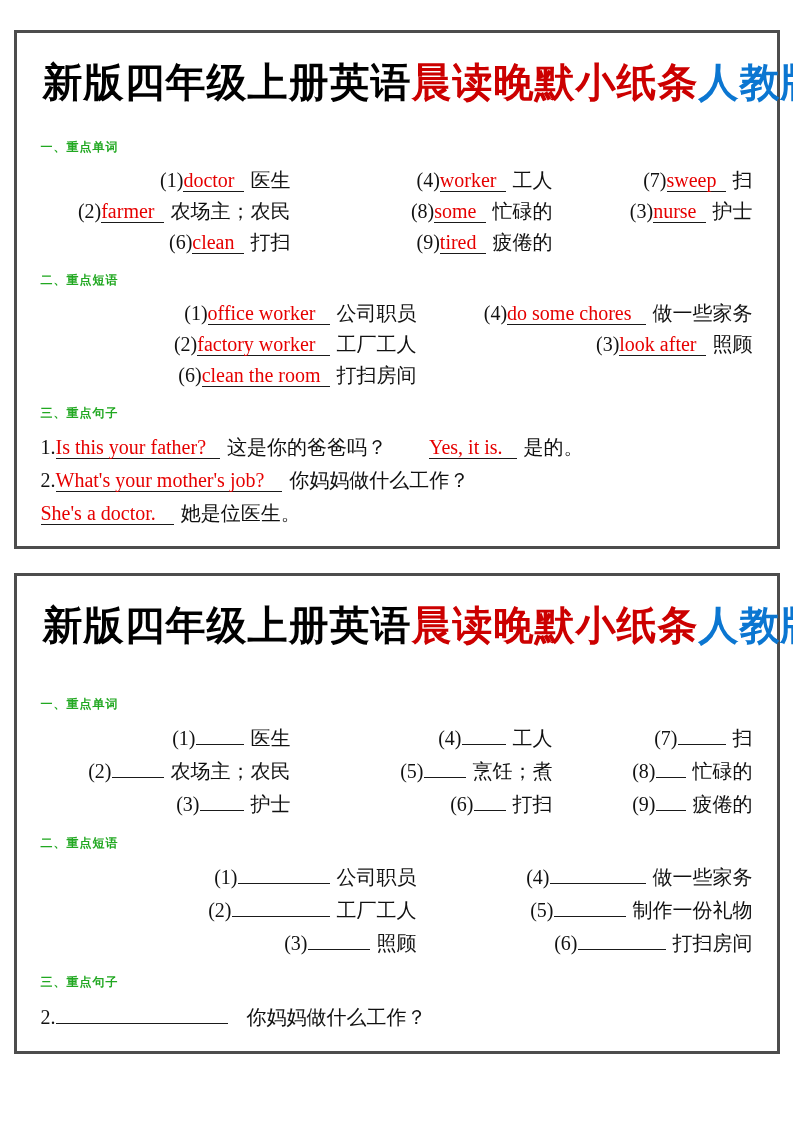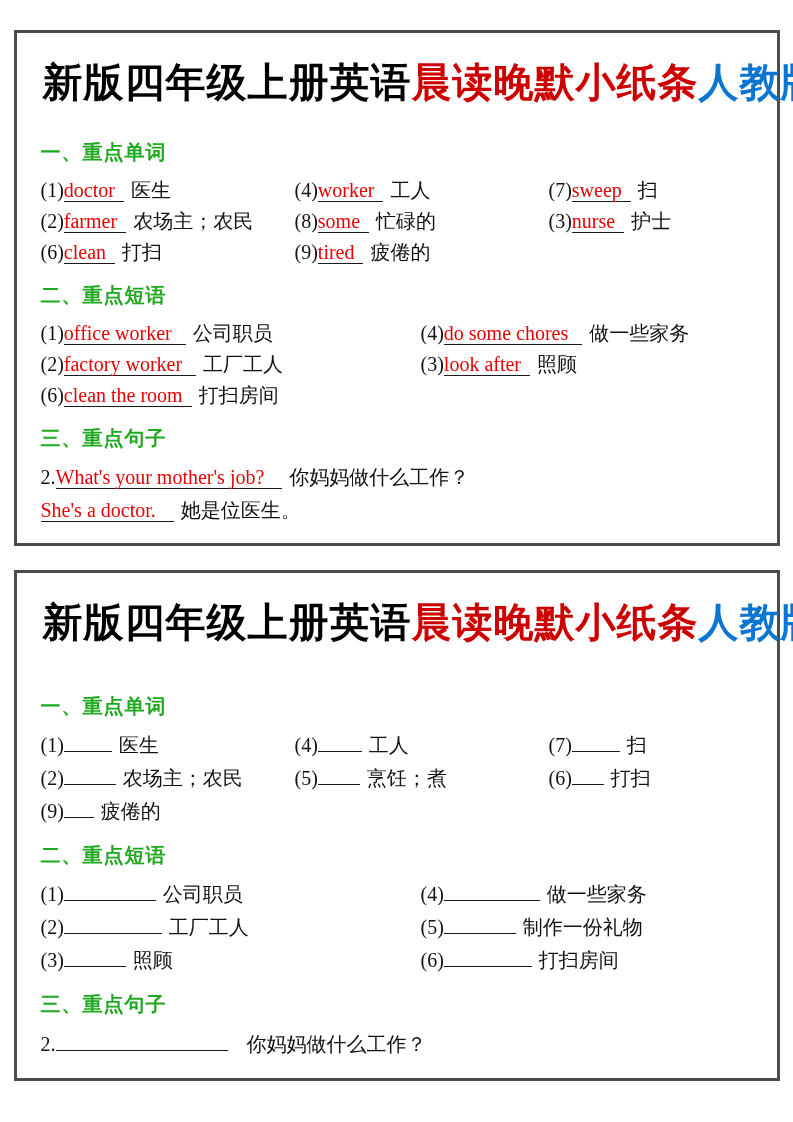--- a/index.html
+++ b/index.html
@@ -31,28 +31,28 @@
     margin: 4px 0 34px 2px;
   }
   .card.second .title { margin-bottom: 48px; }
   .t-black { color: #000000; }
   .t-red   { color: #cc0000; }
   .t-blue  { color: #0b76d1; }
 
   .heading {
     font-family: "Liberation Sans", "DejaVu Sans", sans-serif;
     font-weight: 700;
-    font-size: 20px;
+    font-size: 12px;
     color: #21a821;
     letter-spacing: 1px;
     margin: 14px 0 9px 0;
   }
   .heading.hfirst { margin-top: 0; }
 
-  .grid { display: grid; column-gap: 4px; }
+  .grid { display: grid; column-gap: 12px; text-align: right; }
   .grid-words   { grid-template-columns: 250px 250px 1fr; }
   .grid-phrases { grid-template-columns: 376px 1fr; }
   .entry {
     font-size: 20px;
     line-height: 31px;
     white-space: nowrap;
   }
   .card.second .entry { line-height: 33px; }
 
   .num { color: #111; }
@@ -111,39 +111,44 @@
   <div class="grid grid-phrases">
     <div class="entry"><span class="num">(1)</span><span class="en u pr14">office worker</span><span class="zh">公司职员</span></div>
     <div class="entry"><span class="num">(4)</span><span class="en u pr14">do some chores</span><span class="zh">做一些家务</span></div>
     <div class="entry"><span class="num">(2)</span><span class="en u pr14">factory worker</span><span class="zh">工厂工人</span></div>
     <div class="entry"><span class="num">(3)</span><span class="en u">look after</span><span class="zh">照顾</span></div>
     <div class="entry"><span class="num">(6)</span><span class="en u">clean the room</span><span class="zh">打扫房间</span></div>
   </div>
 
   <h2 class="heading">三、重点句子</h2>
   <div class="sent">
+    <span class="num">1.</span><span class="en u pr14">Is this your father?</span><span class="zh">这是你的爸爸吗？</span><span class="gap40"></span><span class="en u pr14">Yes, it is.</span><span class="zh">是的。</span>
+  </div>
+  <div class="sent">
     <span class="num">2.</span><span class="en u pr18">What's your mother's job?</span><span class="zh">你妈妈做什么工作？</span>
   </div>
   <div class="sent">
     <span class="en u pr18">She's a doctor.</span><span class="zh">她是位医生。</span>
   </div>
 </section>
 
 <section class="card second">
   <h1 class="title">
     <span class="t-black">新版四年级上册英语</span><span class="t-red">晨读晚默小纸条</span><span class="t-blue">人教版</span>
   </h1>
 
   <h2 class="heading hfirst">一、重点单词</h2>
   <div class="grid grid-words">
     <div class="entry"><span class="num">(1)</span><span class="bl w48"></span><span class="zh">医生</span></div>
     <div class="entry"><span class="num">(4)</span><span class="bl w44"></span><span class="zh">工人</span></div>
     <div class="entry"><span class="num">(7)</span><span class="bl w48"></span><span class="zh">扫</span></div>
     <div class="entry"><span class="num">(2)</span><span class="bl w52"></span><span class="zh">农场主；农民</span></div>
     <div class="entry"><span class="num">(5)</span><span class="bl w42"></span><span class="zh">烹饪；煮</span></div>
+    <div class="entry"><span class="num">(8)</span><span class="bl w30"></span><span class="zh">忙碌的</span></div>
+    <div class="entry"><span class="num">(3)</span><span class="bl w44"></span><span class="zh">护士</span></div>
     <div class="entry"><span class="num">(6)</span><span class="bl w32"></span><span class="zh">打扫</span></div>
     <div class="entry"><span class="num">(9)</span><span class="bl w30"></span><span class="zh">疲倦的</span></div>
   </div>
 
   <h2 class="heading">二、重点短语</h2>
   <div class="grid grid-phrases">
     <div class="entry"><span class="num">(1)</span><span class="bl w92"></span><span class="zh">公司职员</span></div>
     <div class="entry"><span class="num">(4)</span><span class="bl w96"></span><span class="zh">做一些家务</span></div>
     <div class="entry"><span class="num">(2)</span><span class="bl w98"></span><span class="zh">工厂工人</span></div>
     <div class="entry"><span class="num">(5)</span><span class="bl w72"></span><span class="zh">制作一份礼物</span></div>

